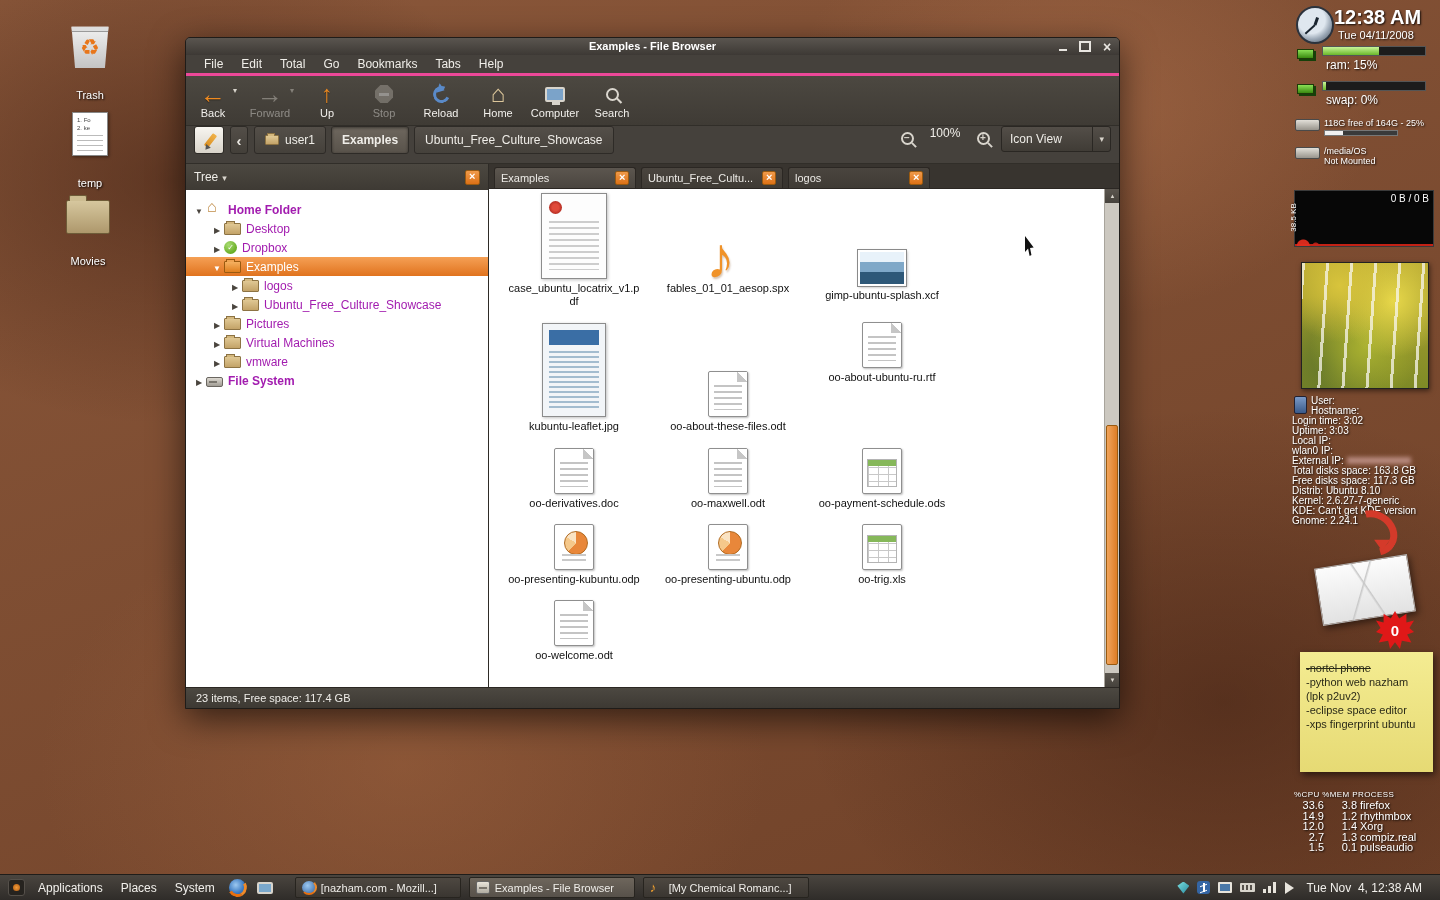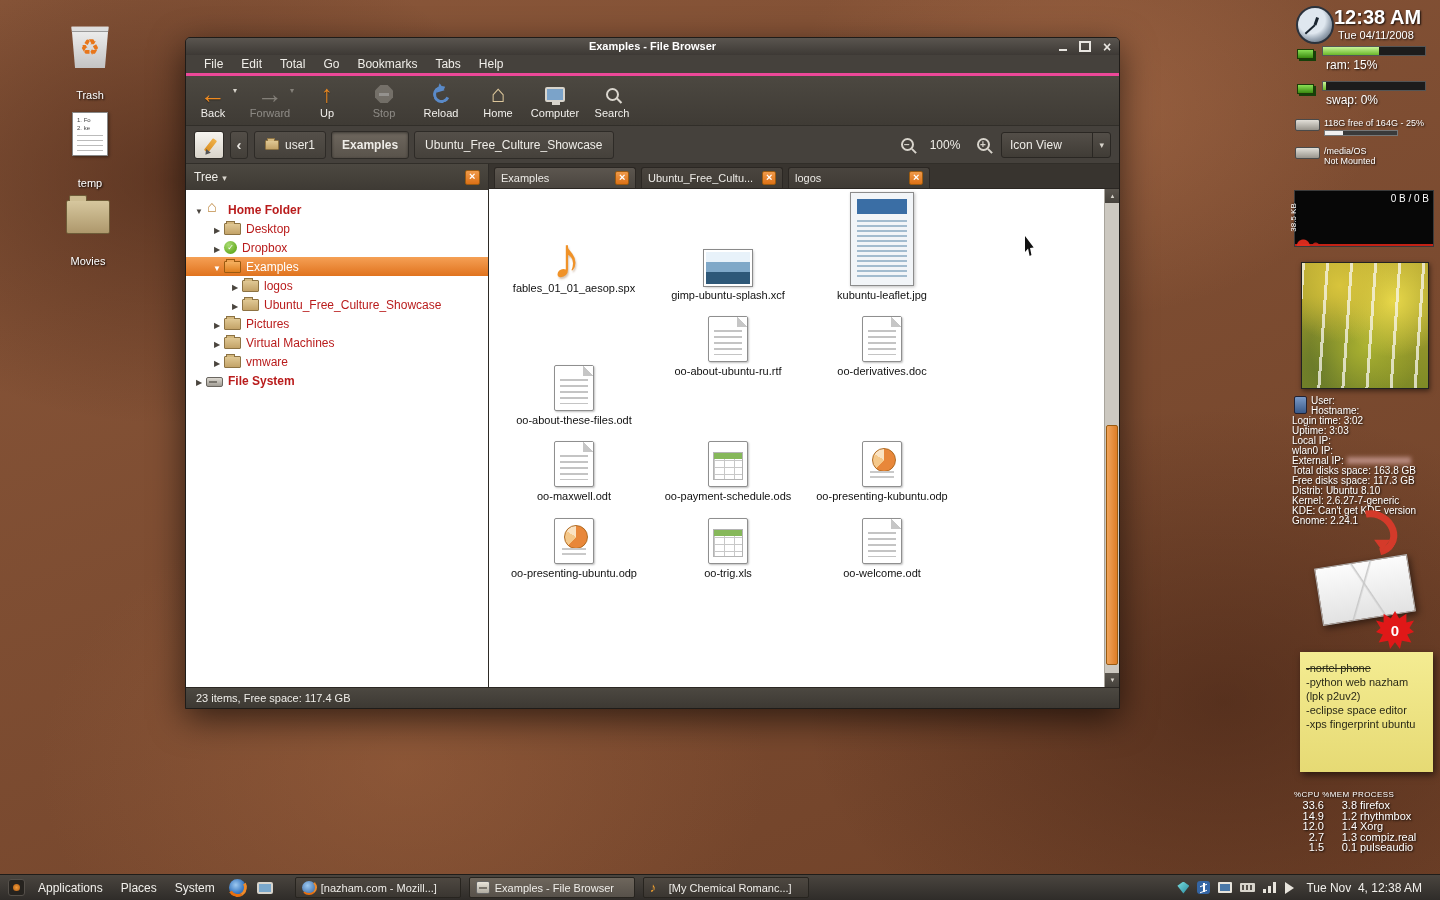--- a/index.html
+++ b/index.html
@@ -63,21 +63,21 @@
   .tbi.stop{width:18px;height:18px;background:#b2ada5;clip-path:polygon(30% 0,70% 0,100% 30%,100% 70%,70% 100%,30% 100%,0 70%,0 30%);display:flex;align-items:center;justify-content:center}
   .tbi.stop::before{content:"";width:10px;height:3px;background:#fff}
   .tbi.reload{width:17px;height:17px;border:3px solid #5a8ac8;border-radius:50%;border-right-color:transparent;transform:rotate(-20deg)}
   .tbi.reload::after{content:"";position:absolute;right:-4px;top:-3px;border:5px solid transparent;border-left:7px solid #5a8ac8;transform:rotate(40deg)}
   .tbi.home::before{content:"⌂";font-size:24px;color:#dcc69a}
   .tbi.computer{width:20px;height:15px;border:2px solid #d8d4cc;border-radius:2px;background:#7ba3c9}
   .tbi.computer::after{content:"";position:absolute;left:5px;bottom:-5px;width:8px;height:3px;background:#d8d4cc}
   .tbi.search{width:13px;height:13px;border:2px solid #dad6ce;border-radius:50%}
   .tbi.search::after{content:"";position:absolute;width:2px;height:7px;background:#dad6ce;right:-3px;bottom:-5px;transform:rotate(-45deg)}
 
-  .locbar{height:38px;flex:none;background:#45413c;border-bottom:1px solid #312e29;display:flex;align-items:center;padding:0 8px;gap:6px}
+  .locbar{height:38px;flex:none;background:#45413c;border-bottom:1px solid #312e29;display:flex;align-items:flex-start;padding:0 8px;gap:6px}
   .edit-btn{width:30px;height:28px;background:linear-gradient(#f7f5f0,#d9d4ca);border:1px solid #2e2b27;border-radius:3px;position:relative}
   .edit-btn::before{content:"";position:absolute;left:13px;top:6px;width:5px;height:15px;background:linear-gradient(#f0b24a,#d88d20);transform:rotate(38deg);border-radius:1px}
   .edit-btn::after{content:"";position:absolute;left:8px;top:18px;border:3px solid transparent;border-top:5px solid #555;transform:rotate(38deg)}
   .nav-left{width:18px;height:28px;background:linear-gradient(#534e48,#433f39);border:1px solid #2e2b27;border-radius:3px;color:#e8e5e0;display:flex;align-items:center;justify-content:center}
   .nav-left::before{content:"‹";font-size:15px;font-weight:bold}
   .crumb{height:28px;display:flex;align-items:center;gap:6px;padding:0 10px;background:linear-gradient(#544f49,#45413b);
     border:1px solid #2e2b27;border-radius:3px;color:#efede8;font-size:12px;white-space:nowrap}
   .crumb.active{background:linear-gradient(#6e675e,#59534b);font-weight:bold;box-shadow:inset 0 1px 3px rgba(0,0,0,.45)}
   .crumb-ico{display:none}
   .crumb-ico.folder{display:inline-block;width:14px;height:10px;background:linear-gradient(#e0c894,#c3a368);border:1px solid #8d7343;border-radius:1px;position:relative}
@@ -95,21 +95,21 @@
   .vs-arrow::before{content:"▾";font-size:9px;color:#d8d4cc}
 
   .content{flex:1;display:flex;min-height:0}
   
   .treepane{width:303px;flex:none;background:#fff;border-right:1px solid #2e2b27;display:flex;flex-direction:column}
   .tree-head{height:26px;flex:none;background:linear-gradient(#4c4841,#3e3a34);color:#eeece7;font-size:12px;display:flex;align-items:center;padding:0 8px;gap:4px}
   .th-arrow::before{content:"▾";font-size:9px;color:#d8d4cc}
   .sq-close{width:15px;height:15px;margin-left:auto;background:linear-gradient(#f09a4a,#dd7116);border:1px solid #9a5a10;border-radius:2px;position:relative}
   .sq-close::before{content:"×";color:#fff;font-size:11px;font-weight:bold;position:absolute;left:3px;top:-1px}
   .tree-list{flex:1;padding-top:10px;overflow:hidden}
-  .titem{height:19px;display:flex;align-items:center;font-size:12px;color:#b91c1c}
+  .titem{height:19px;display:flex;align-items:center;font-size:12px;color:#a21caf}
   .titem.selected{background:linear-gradient(#f5a055,#e0731e);color:#fff}
   .exp{width:14px;flex:none;text-align:center}
   .exp::before{content:"▶";font-size:8px;color:#4a453e}
   .titem.open .exp::before{content:"▼"}
   .titem.selected .exp::before{color:#fff}
   .titem-ico{width:17px;height:13px;margin-right:5px;flex:none;position:relative}
   .titem-ico.folder,.titem-ico.examples{background:linear-gradient(#e0c894,#c3a368);border:1px solid #8d7343;border-radius:1px;height:12px}
   .titem-ico.folder::before,.titem-ico.examples::before{content:"";position:absolute;top:-3px;left:1px;width:7px;height:2px;background:#d4b87e;border:1px solid #8d7343;border-bottom:none}
   .titem-ico.examples{background:linear-gradient(#f5b060,#e07f1e);border-color:#9a5a10}
   .titem-ico.examples::before{background:#f0a452;border-color:#9a5a10}
@@ -500,20 +500,26 @@
           </div>
 
           <div class="ftab">
             <span class="ftab-label">logos</span>
             <span class="sq-close tab-close" style="width:14px;height:14px;margin-left:0"></span>
           </div>
         </div>
       <div class="scrollarea">
         <div class="filegrid">
 
+            <div class="fcell t-pdf r1">
+              <span class="ficobox">
+                <span class="fico"></span>
+              </span>
+              <span class="flabel">case_ubuntu_locatrix_v1.pdf</span>
+            </div>
 
 
             <div class="fcell t-audio r1">
               <span class="ficobox">
                 <span class="fico"></span>
               </span>
               <span class="flabel">fables_01_01_aesop.spx</span>
             </div>
 
             <div class="fcell t-xcf r2">

